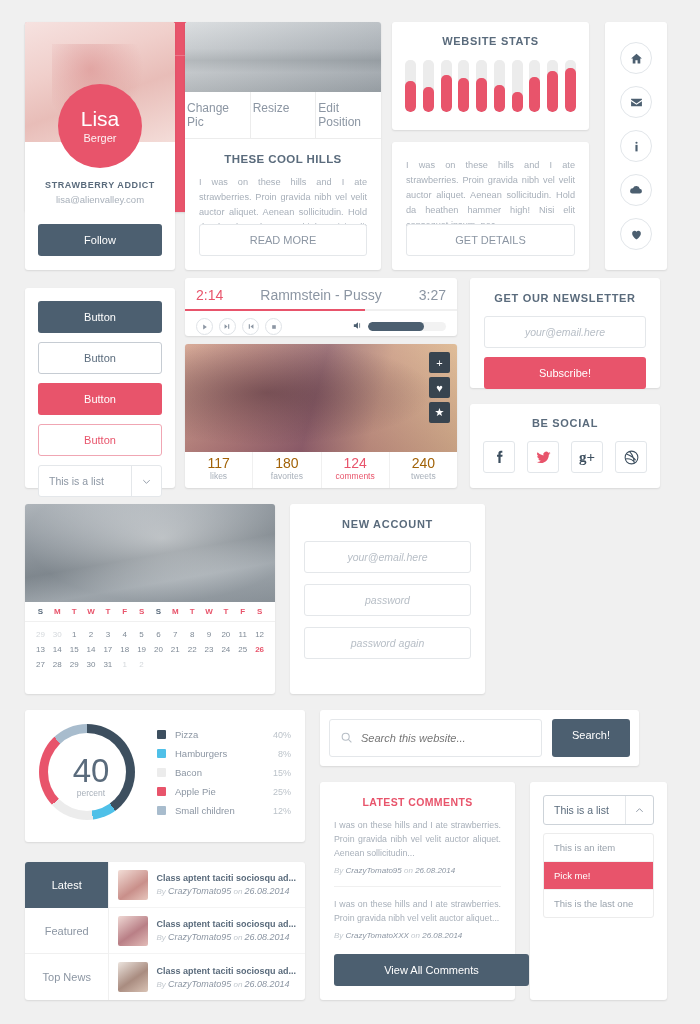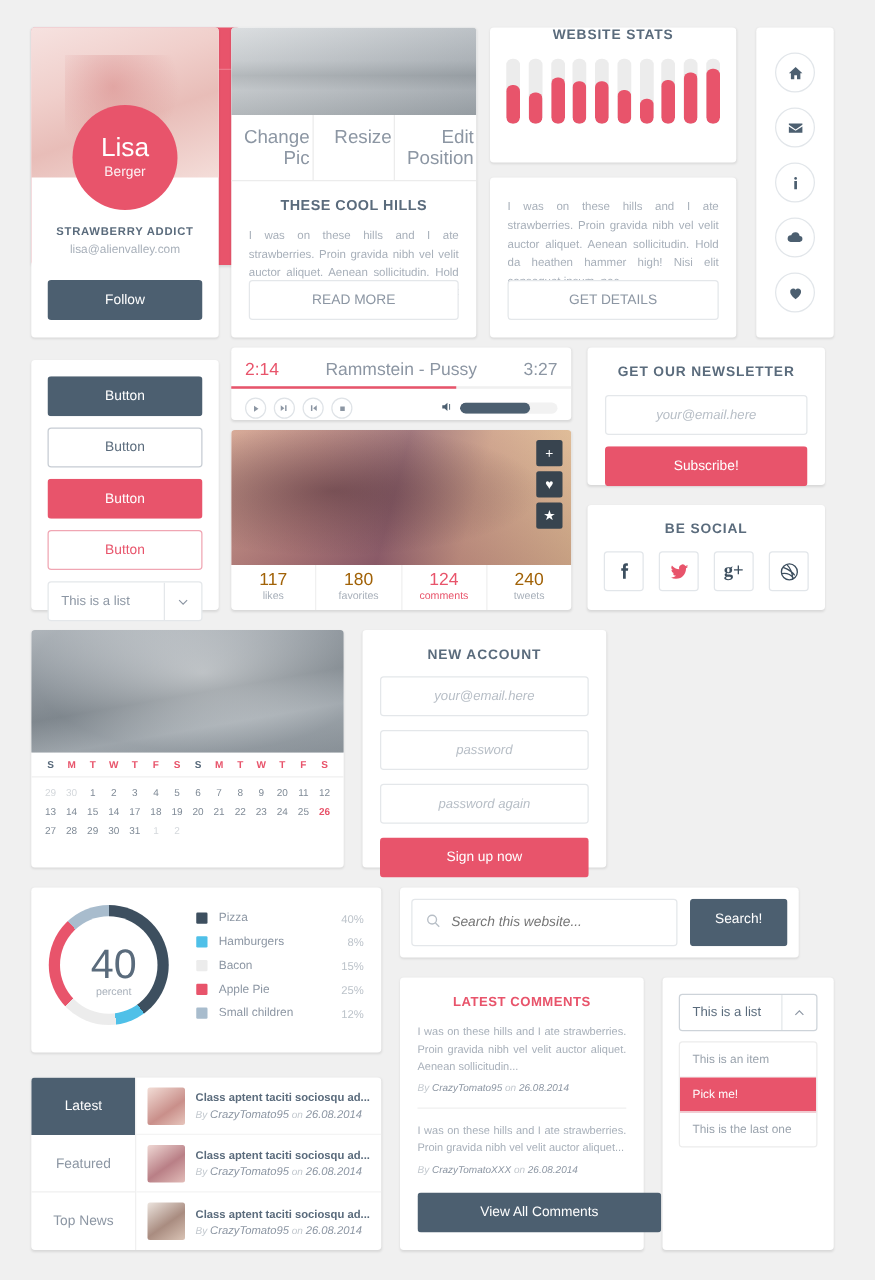--- a/index.html
+++ b/index.html
@@ -61,21 +61,21 @@
   #hills { left:185px; top:22px; width:196px; height:248px; overflow:hidden; }
   .hills-img {
     height:70px; width:100%;
     background: linear-gradient(180deg,#cfd3d6 0%,#b9bec2 38%,#9ea4a8 55%,#b4b9bd 72%,#9fa5a9 100%);
     position:relative;
   }
   .hills-img:after{ content:""; position:absolute;inset:0;
     background:linear-gradient(110deg,rgba(255,255,255,.25),rgba(120,130,140,.25));}
   .pic-tabs { display:flex; border-bottom:1px solid #ececec; }
   .pic-tabs div {
-    flex:1; text-align:right; font-size:15px; color:#8c96a3;
+    flex:1; text-align:left; font-size:12px; color:#8c96a3;
     padding:9px 2px; cursor:pointer; border-right:1px solid #ececec;
   }
   .pic-tabs div:last-child{ border-right:none; }
   .card-body { padding:14px 14px 0; }
   .card-h { text-align:center; font-weight:bold; font-size:11.5px; color:#5a6b7c; letter-spacing:.4px; }
   .lorem { font-size:9.2px; line-height:1.62; color:#a8b0ba; text-align:justify; margin-top:10px; }
   .cta-wrap{ position:absolute; left:14px; right:14px; bottom:14px; }
 
   
   #stats { left:392px; top:22px; width:197px; height:108px; }
@@ -288,21 +288,21 @@
     <div class="card-body">
       <div class="card-h">THESE COOL HILLS</div>
       <div class="lorem">I was on these hills and I ate strawberries. Proin gravida nibh vel velit auctor aliquet. Aenean sollicitudin. Hold da heathen hammer high! Nisi elit consequat ipsum, nec...</div>
     </div>
     <div class="cta-wrap">
       <div class="btn btn-o-light">READ MORE</div>
     </div>
   </div>
 
   <div class="card" id="stats">
-    <div class="ttl" style="">WEBSITE STATS</div>
+    <div class="ttl" style="padding-top:13px">WEBSITE STATS</div>
     <div class="bars" id="bars">
         <div class="bar">
           <i style="height:60%;background:#e8546b"></i>
         </div>
         <div class="bar">
           <i style="height:48%;background:#e8546b"></i>
         </div>
         <div class="bar">
           <i style="height:72%;background:#e8546b"></i>
         </div>
@@ -557,21 +557,20 @@
           <span class=""></span>
         </div>
       </div>
   </div>
 
   <div class="card" id="acct">
     <div class="ttl">NEW ACCOUNT</div>
     <input class="inp" placeholder="your@email.here" style="">
     <input class="inp" type="password" placeholder="password" style="">
     <input class="inp" type="password" placeholder="password again" style="">
-    <div class="btn btn-pink" style="margin-top:11px">Sign up now</div>
   </div>
 
   <div id="today">
     <div class="today-hd">TODAY</div>
     <div class="today-num">26</div>
     <div class="today-mo">AUGUST 2014</div>
   </div>
 
   <div class="card" id="donut">
     <div class="ring-wrap">

